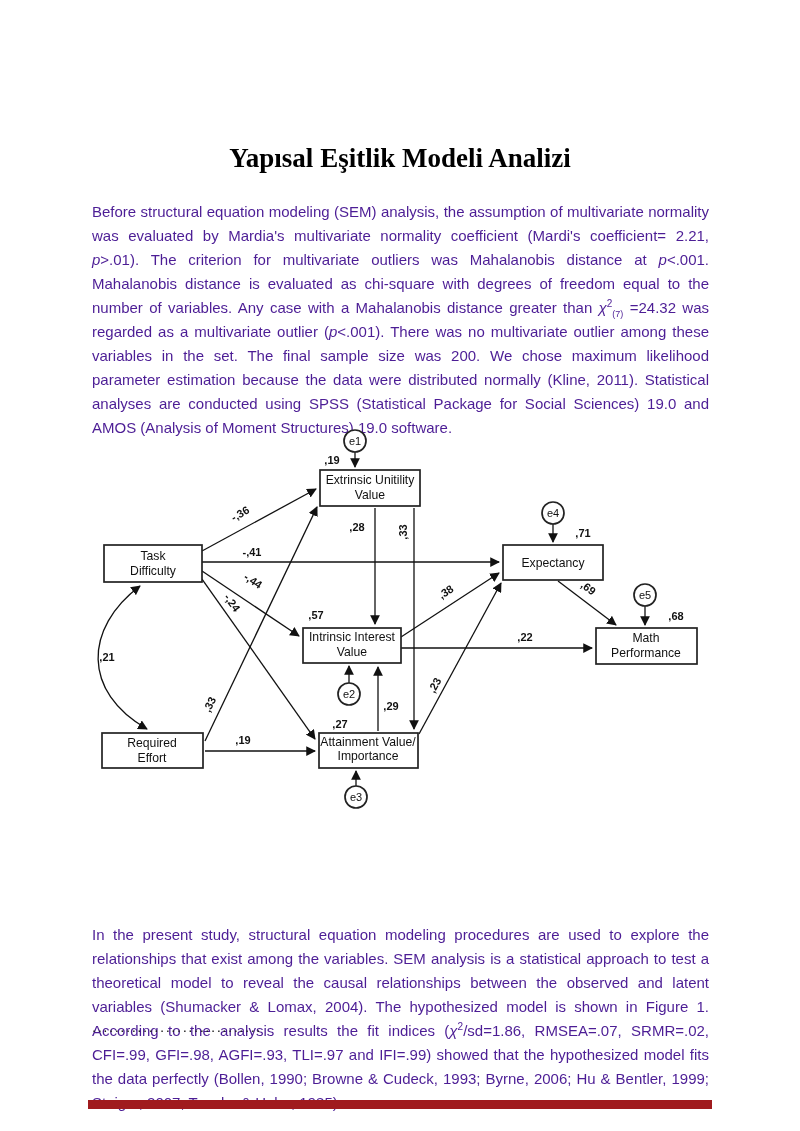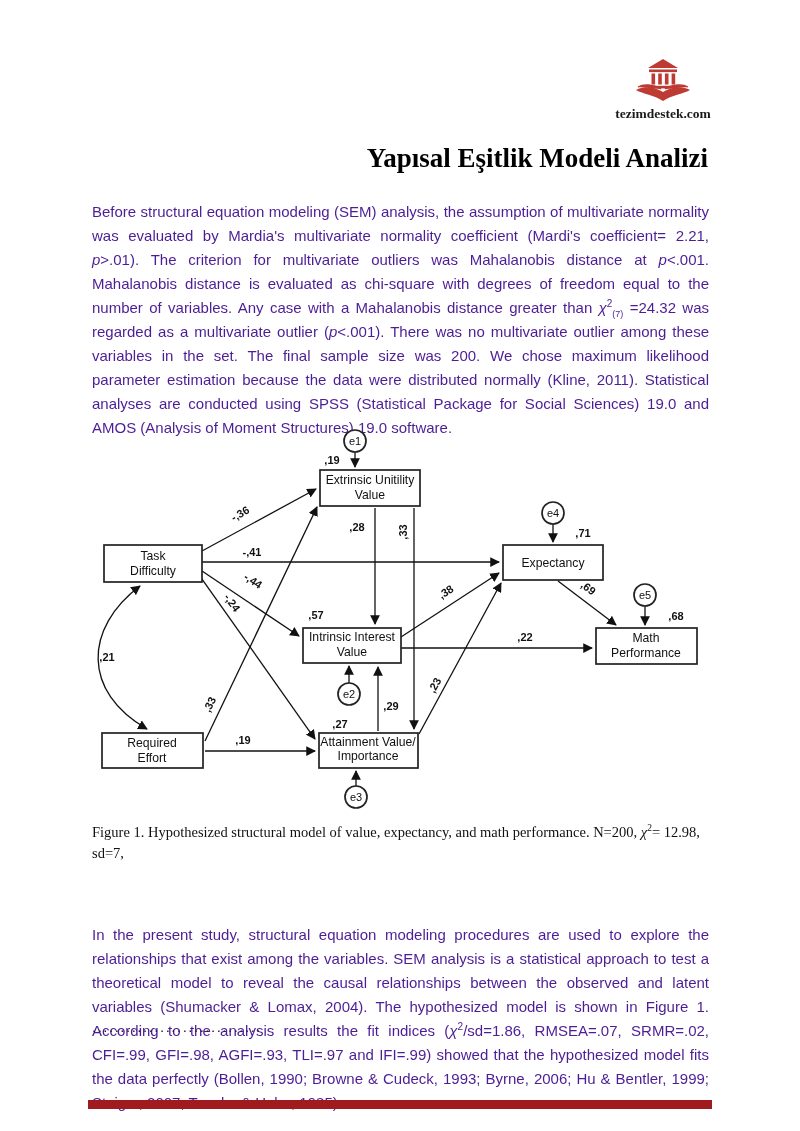--- a/index.html
+++ b/index.html
@@ -3,21 +3,21 @@
 <meta charset="utf-8">
 <style>
   html,body{margin:0;padding:0;background:#ffffff;}
   .page{position:relative;width:800px;height:1131px;background:#ffffff;overflow:hidden;
         font-family:"Liberation Sans",sans-serif;color:#1c1c1c;}
   
   .logo{position:absolute;left:608px;top:58px;width:110px;text-align:center;}
   .logo svg{display:block;margin:0 auto;}
   .logo-text{font-family:"Liberation Serif",serif;font-weight:bold;font-size:13.5px;color:#1a1a1a;margin-top:2px;}
   
-  .title{position:absolute;left:92px;top:143px;width:616px;text-align:right;
+  .title{position:absolute;left:92px;top:143px;width:616px;text-align:center;
          font-family:"Liberation Serif",serif;font-weight:bold;font-size:27px;color:#000;}
   
   .para{position:absolute;left:92px;width:617px;font-size:15px;line-height:24px;
         text-align:justify;color:#4c1d95;}
   .p1{top:200px;}
   .p2{top:923px;}
   .para em{font-style:italic;}
   .para sup{font-size:10px;vertical-align:super;line-height:0;}
   .para sub{font-size:9px;vertical-align:sub;line-height:0;}
   
@@ -32,40 +32,20 @@
   .coef{font-size:11px;font-weight:bold;}
   .elabel{font-size:11px;}
   .dots{position:absolute;left:92px;top:1018px;width:617px;font-size:15px;letter-spacing:1.5px;color:#222;}
   .footer-bar{position:absolute;left:88px;top:1100px;width:624px;height:9px;}
 </style>
 </head>
 <body>
 
 <div class="page">
 
-  <div class="logo">
-    <svg width="60" height="46" viewBox="0 0 60 46">
-      <g fill="#BE3B33">
-        <polygon points="30,1 45,10 15,10"></polygon>
-        <rect x="16" y="11.5" width="28" height="2.6"></rect>
-        <rect x="18.5" y="15.5" width="3.6" height="11"></rect>
-        <rect x="25.2" y="15.5" width="3.6" height="11"></rect>
-        <rect x="31.9" y="15.5" width="3.6" height="11"></rect>
-        <rect x="38.6" y="15.5" width="3.6" height="11"></rect>
-        <rect x="16" y="27.8" width="28" height="2.6"></rect>
-        <path d="M30 34 C21 28 10 28 3 32 C10 36 21 37 30 43 Z"></path>
-        <path d="M30 34 C39 28 50 28 57 32 C50 36 39 37 30 43 Z"></path>
-      </g>
-      <g fill="#BE3B33" stroke="#BE3B33" stroke-width="1.4">
-        <path d="M28 31 C20 26 10 26 5 29"></path>
-        <path d="M32 31 C40 26 50 26 55 29"></path>
-      </g>
-    </svg>
-    <div class="logo-text">tezimdestek.com</div>
-  </div>
 
   <div class="title">Yapısal Eşitlik Modeli Analizi</div>
 
   <div class="para p1"><span>Before structural equation modeling (SEM) analysis, the assumption of multivariate normality was evaluated by Mardia's multivariate normality coefficient (Mardi's coefficient= 2.21, </span><em>p</em><span>&gt;.01). The criterion for multivariate outliers was Mahalanobis distance at </span><em>p</em><span>&lt;.001. Mahalanobis distance is evaluated as chi-square with degrees of freedom equal to the number of variables. Any case with a Mahalanobis distance greater than </span><em>χ</em><sup>2</sup><sub>(7)</sub><span> =24.32 was regarded as a multivariate outlier (</span><em>p</em><span>&lt;.001). There was no multivariate outlier among these variables in the set. The final sample size was 200. We chose maximum likelihood parameter estimation because the data were distributed normally (Kline, 2011). Statistical analyses are conducted using SPSS (Statistical Package for Social Sciences) 19.0 and AMOS (Analysis of Moment Structures) 19.0 software.</span></div>
 
   <div class="diagram">
     <svg width="635" height="400" viewBox="85 420 635 400">
       <defs>
         <marker id="arr" viewBox="0 0 10 10" refX="9" refY="5" markerWidth="7.5" markerHeight="7.5" orient="auto-start-reverse">
           <path d="M0,0 L10,5 L0,10 z" fill="#111"></path>
@@ -154,21 +134,20 @@
         <text x="332" y="464">,19</text>
         <text x="316" y="619">,57</text>
         <text x="340" y="728">,27</text>
         <text x="583" y="537">,71</text>
         <text x="676" y="620">,68</text>
       </g>
     </svg>
   </div>
 
   <div class="caption">
-    <div><span>Figure 1. Hypothesized structural model of value, expectancy, and math performance. N=200, </span><i>χ</i><sup>2</sup><span>= 12.98, sd=7,</span></div>
   </div>
 
   <div class="para p2"><span>In the present study, structural equation modeling procedures are used to explore the relationships that exist among the variables. SEM analysis is a statistical approach to test a theoretical model to reveal the causal relationships between the observed and latent variables (Shumacker &amp; Lomax, 2004). The hypothesized model is shown in Figure 1. According to the analysis results the fit indices (</span><em>χ</em><sup>2</sup><span>/sd=1.86, RMSEA=.07, SRMR=.02, CFI=.99, GFI=.98, AGFI=.93, TLI=.97 and IFI=.99) showed that the hypothesized model fits the data perfectly (Bollen, 1990; Browne &amp; Cudeck, 1993; Byrne, 2006; Hu &amp; Bentler, 1999; Steiger, 2007; Tanaka &amp; Huba, 1985).</span></div>
 
   <div class="dots">..............................</div>
 
   <div class="footer-bar" style="background: rgb(160, 27, 30);"></div>
 </div>
 
 </body></html>

